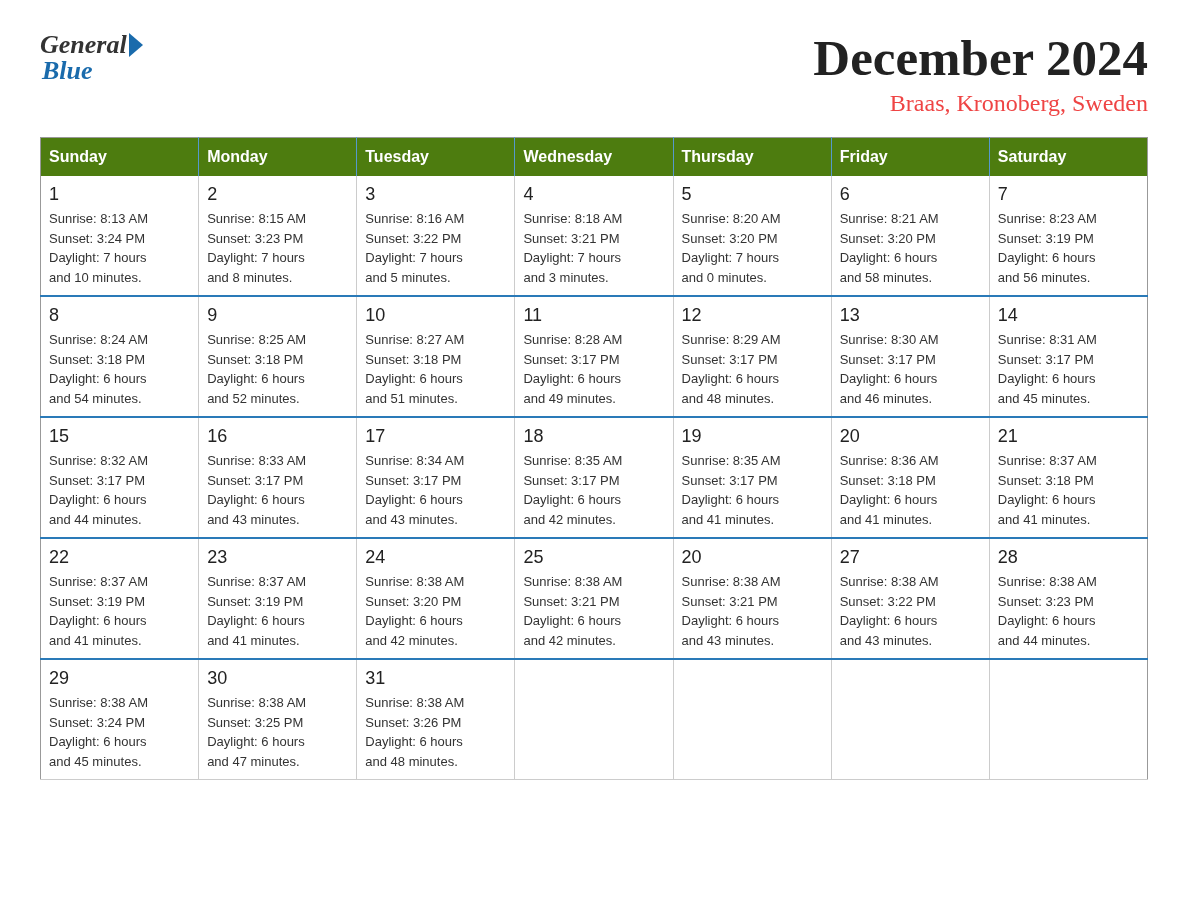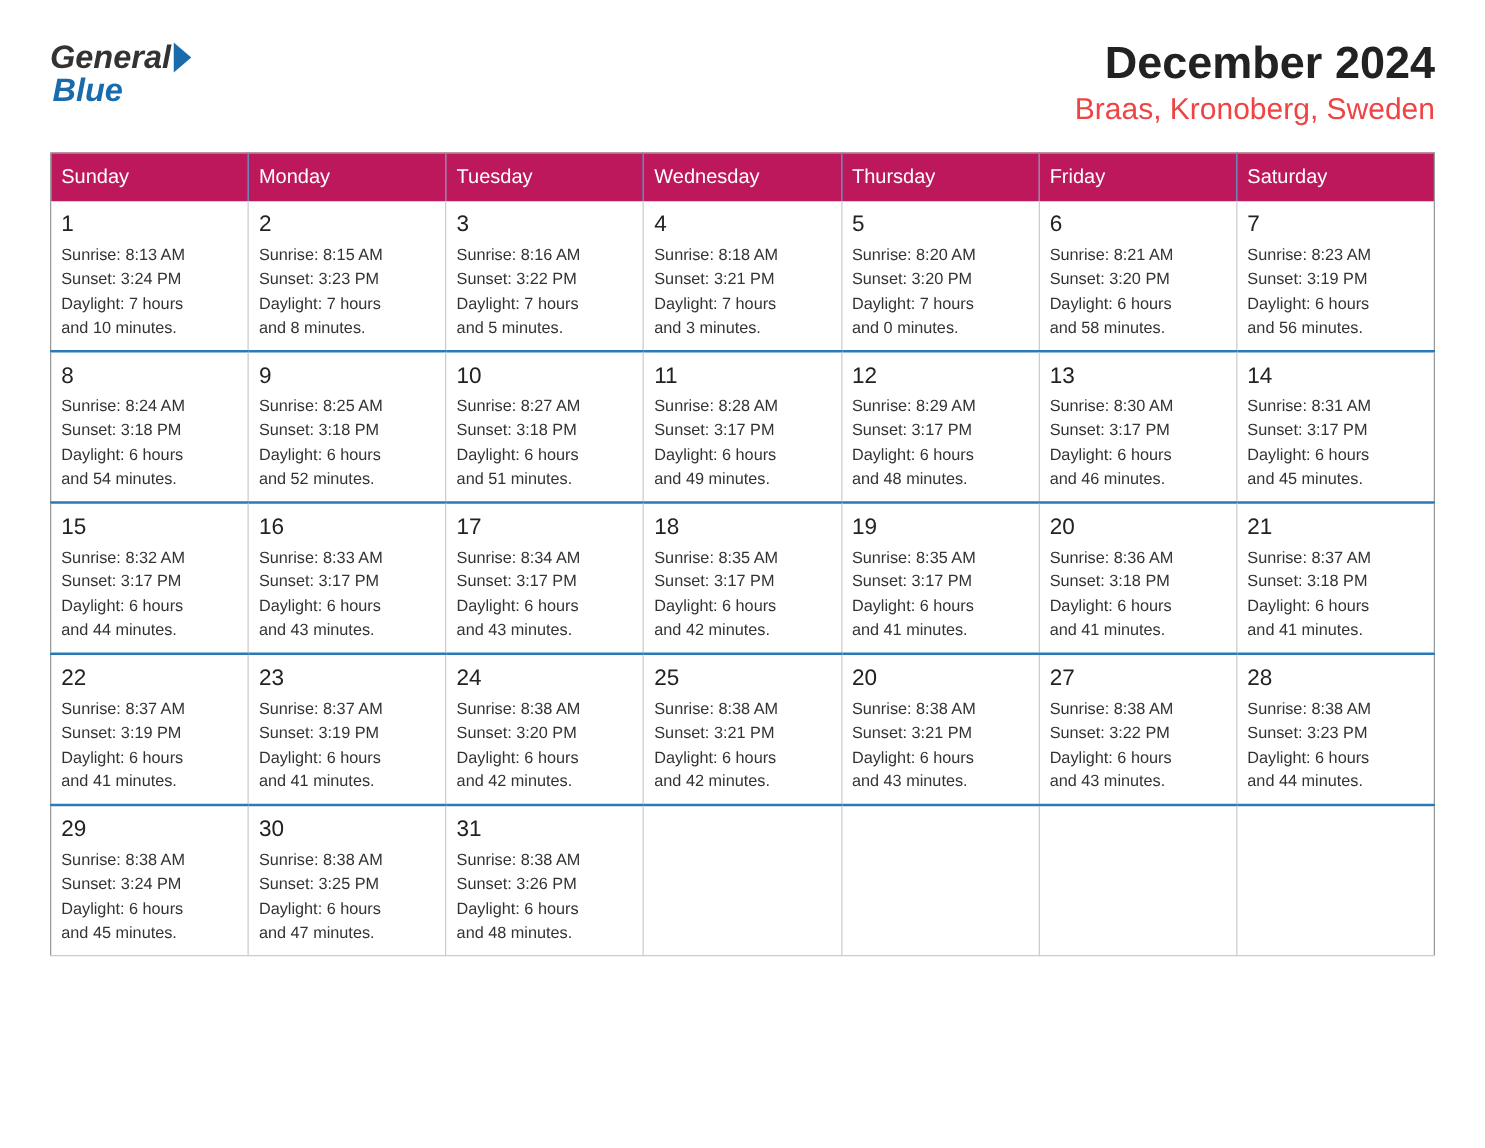--- a/index.html
+++ b/index.html
@@ -8,20 +8,21 @@
       background: #fff;
       padding: 30px 40px;
       width: 1188px;
       min-height: 918px;
     }
     .header {
       display: flex;
       justify-content: space-between;
       align-items: flex-start;
       margin-bottom: 20px;
+      font-family: Liberation Serif, serif;
     }
     .logo {
       display: flex;
       flex-direction: column;
       align-items: flex-start;
     }
     .logo-top {
       display: flex;
       align-items: center;
     }
@@ -44,43 +45,43 @@
       font-weight: bold;
       color: #1a6bac;
       font-style: italic;
       margin-top: -4px;
       margin-left: 2px;
     }
     .title-block {
       text-align: right;
     }
     .title-block h1 {
-      font-size: 36px;
+      font-size: 51px;
       font-weight: bold;
       color: #222;
       line-height: 1.1;
     }
     .title-block h2 {
       font-size: 24px;
       font-weight: normal;
       color: #ef4444;
       margin-top: 4px;
     }
     .calendar {
       width: 100%;
       border-collapse: collapse;
       border: 1px solid #999;
     }
     .calendar th {
-      background-color: #be185d;
+      background-color: #4d7c0f;
       color: #fff;
       padding: 10px 8px;
       text-align: left;
       font-size: 16px;
-      font-weight: normal;
+      font-weight: bold;
       border-right: 1px solid #5599cc;
     }
     .calendar th:last-child {
       border-right: none;
     }
     .calendar td {
       vertical-align: top;
       padding: 8px 8px;
       border-right: 1px solid #ccc;
       border-bottom: 2px solid #2a7ab8;

